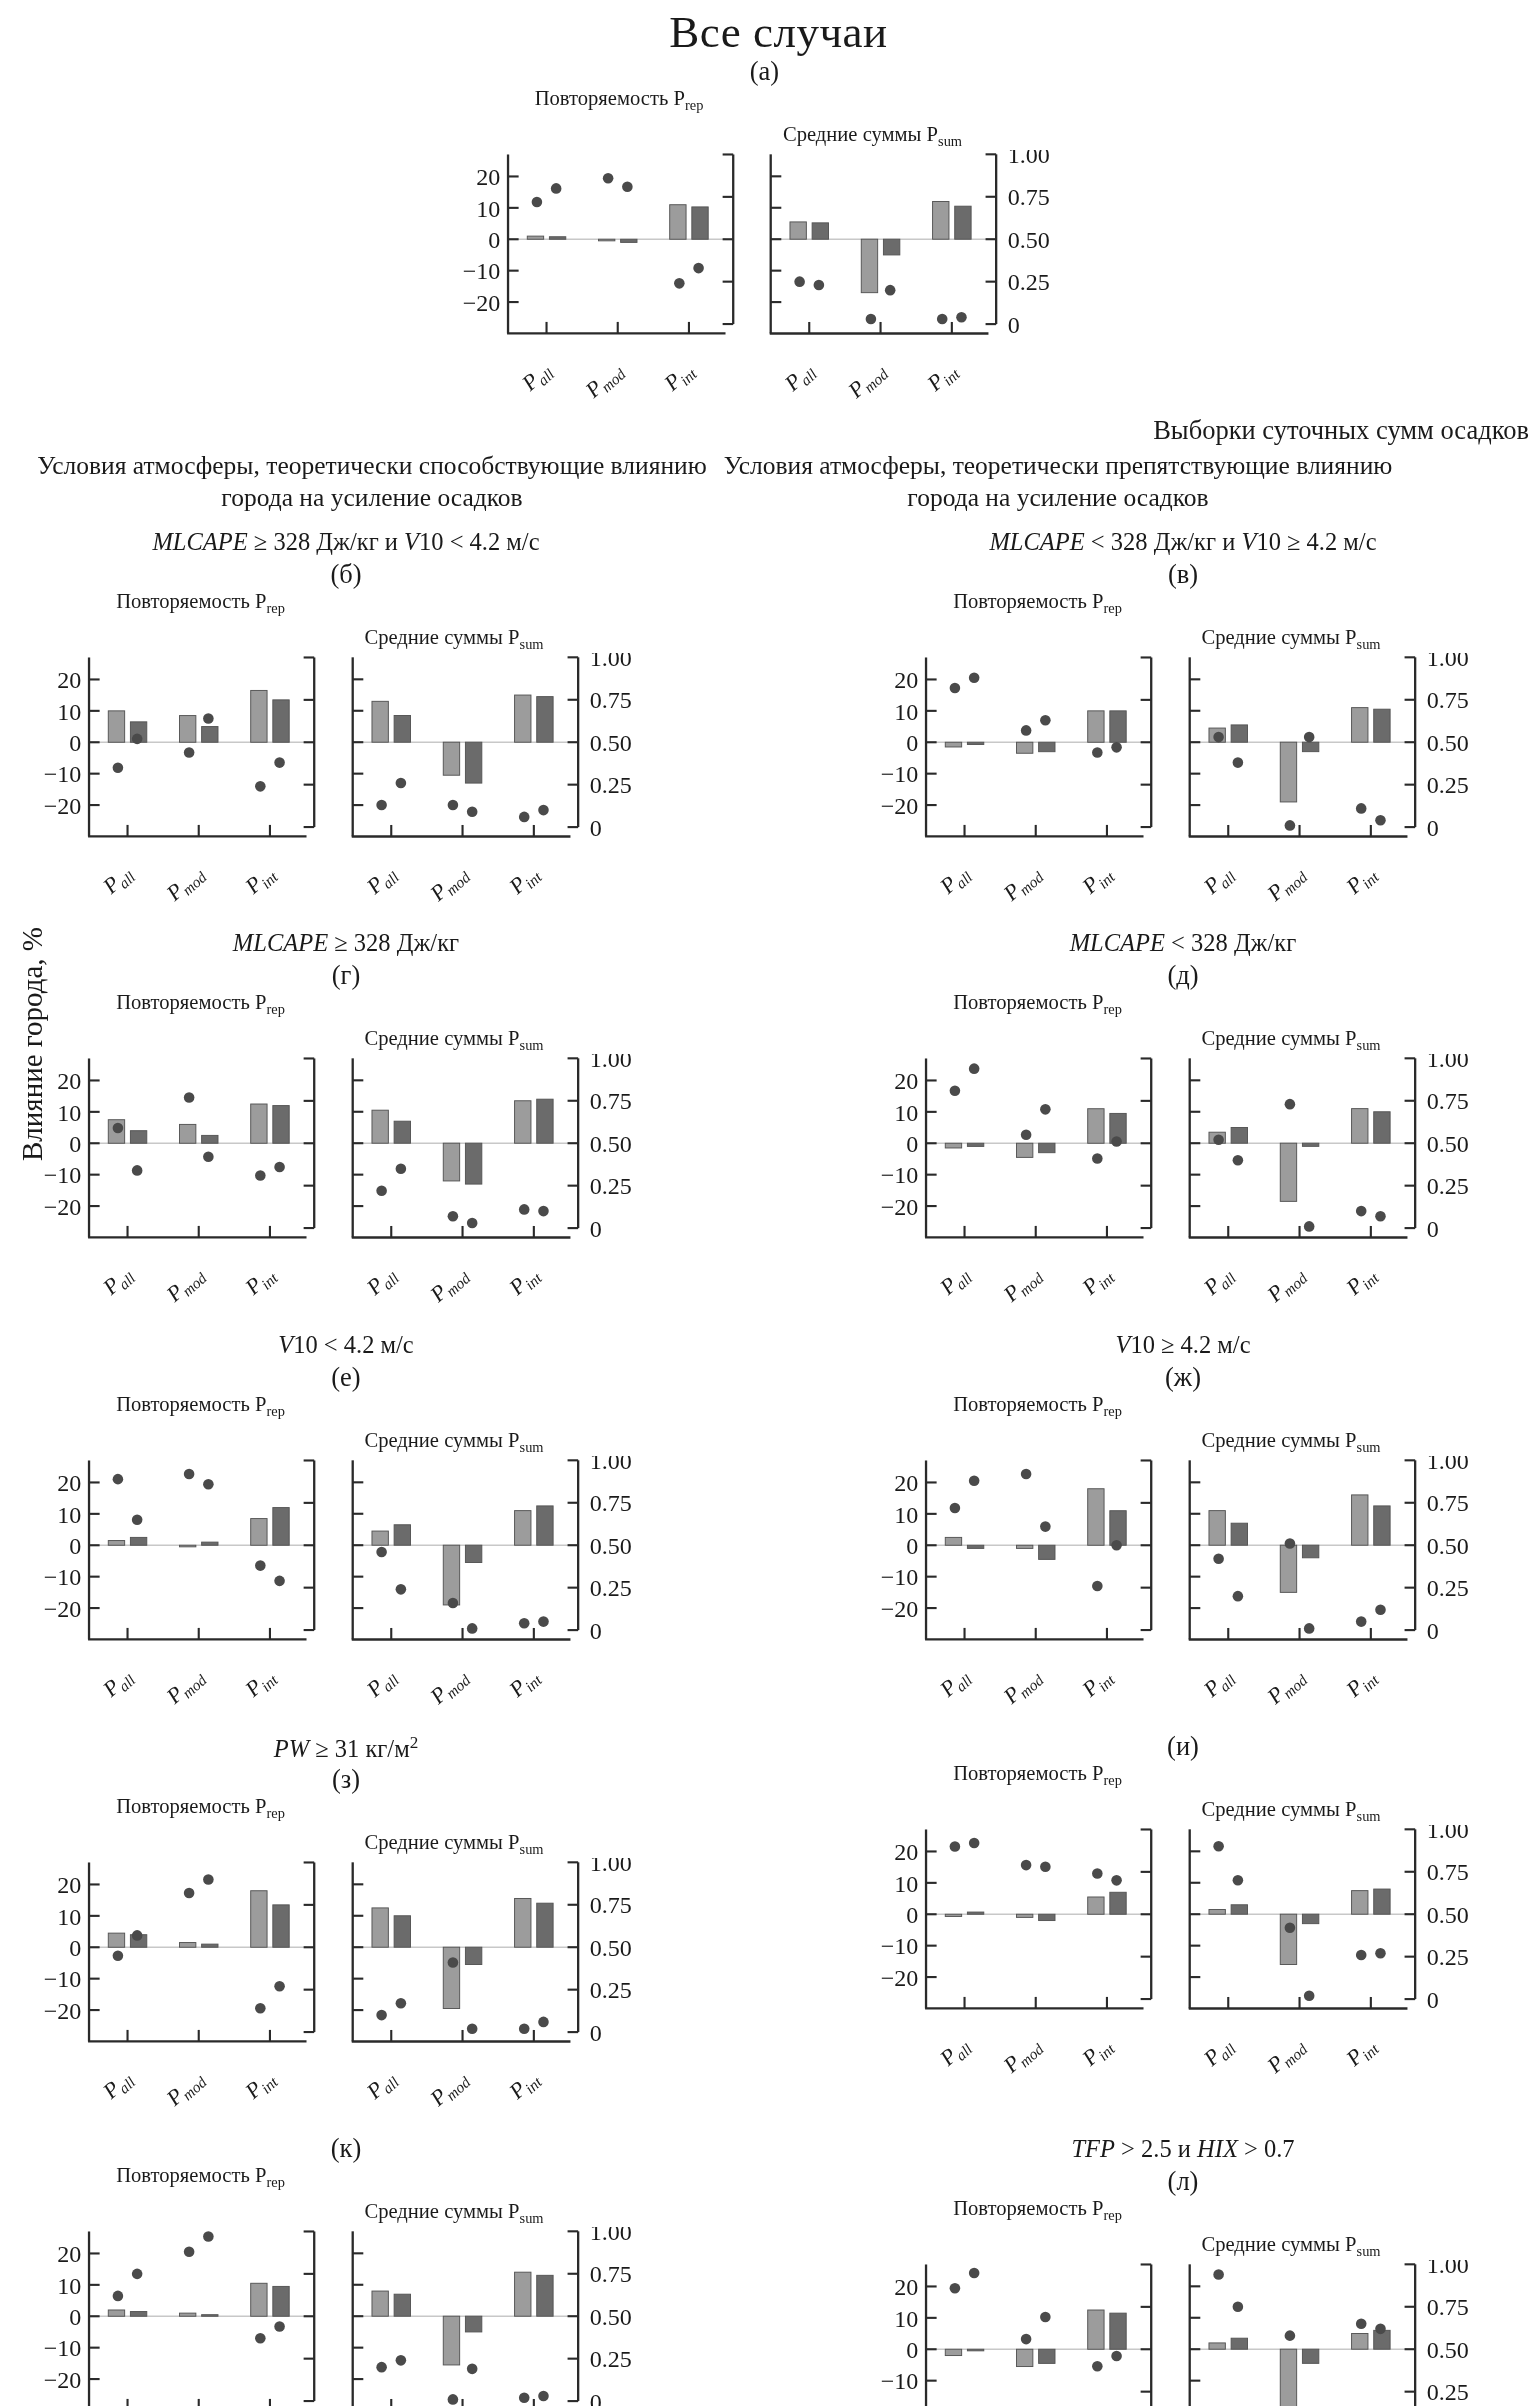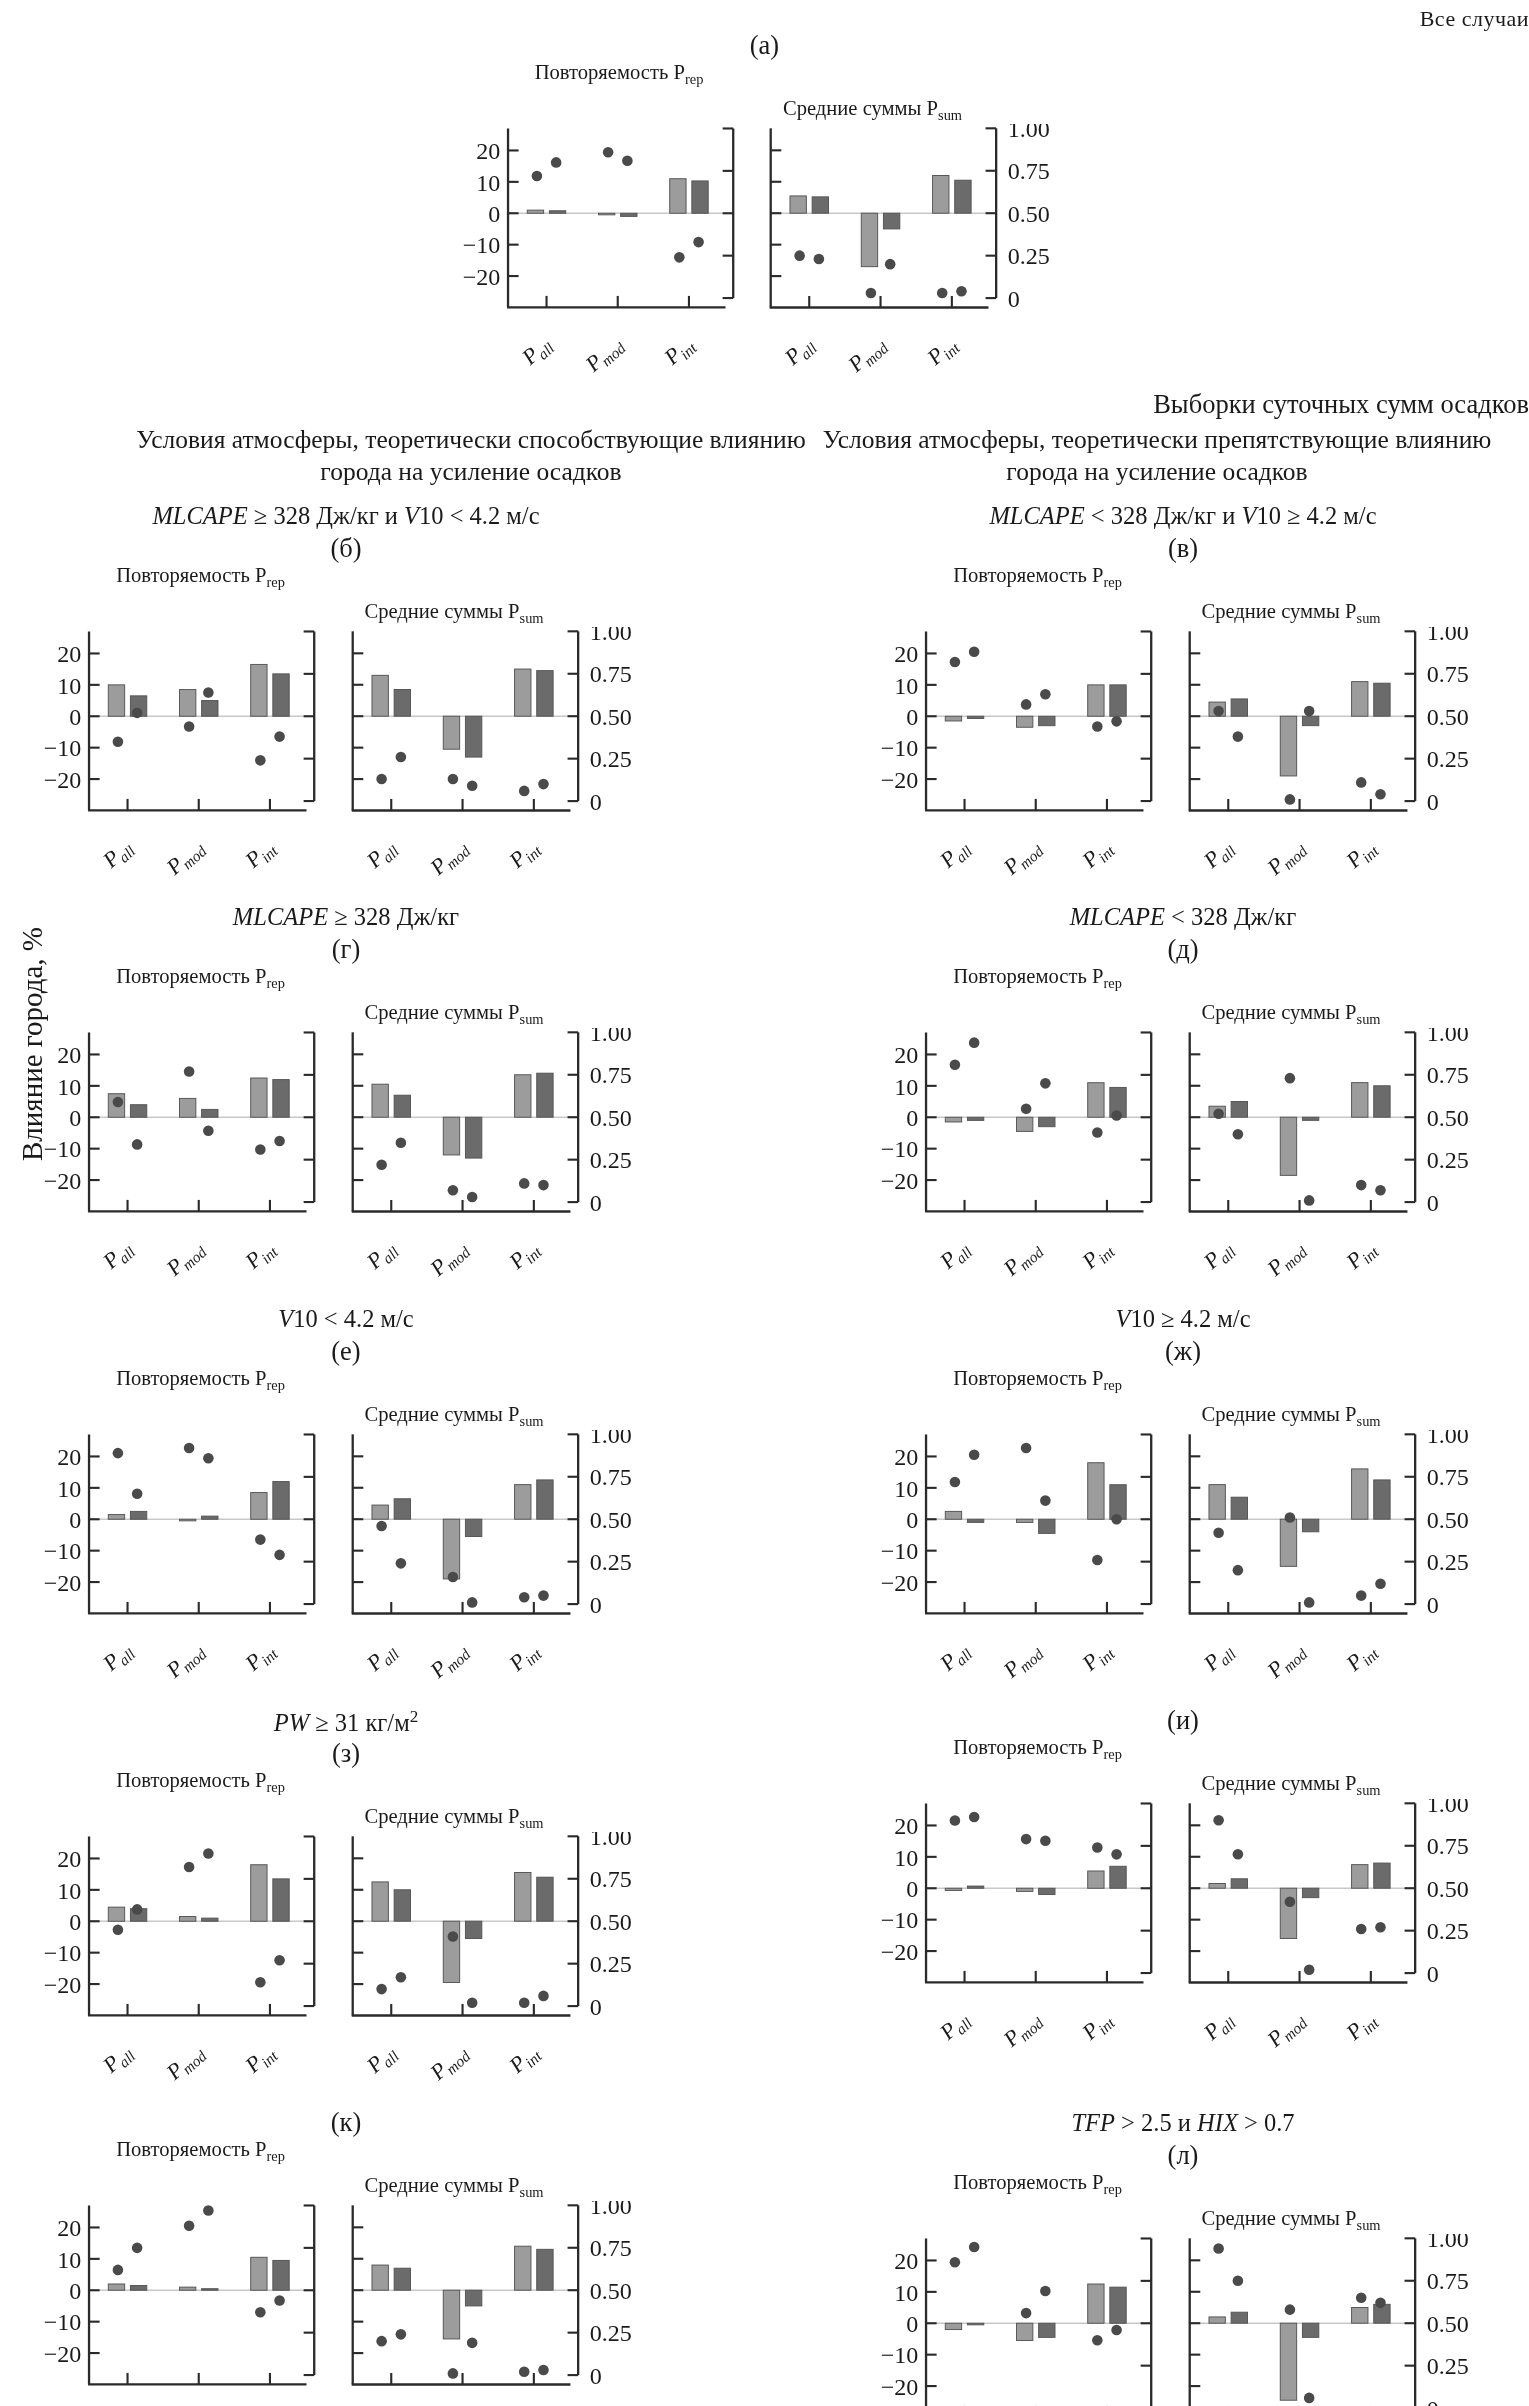--- a/index.html
+++ b/index.html
@@ -1,31 +1,31 @@
 <!DOCTYPE html>
 <html><head>
 <meta charset="utf-8">
 <style>
   html,body{margin:0;padding:0;background:#ffffff;}
   body{width:1529px;height:2406px;position:relative;overflow:hidden;
        font-family:"Liberation Serif","DejaVu Serif",serif;color:#1a1a1a;}
   .fig{width:1529px;padding-top:5.9px;position:relative;}
-  .main-title{text-align:right;font-size:22px;letter-spacing:0.5px;margin-left:28px;}
+  .main-title{text-align:center;font-size:45px;letter-spacing:0.5px;margin-left:28px;}
   .panel{width:614px;position:relative;}
   .panel .cond{text-align:center;font-size:24.5px;white-space:nowrap;height:33px;}
   .panel .cond .it, .cond .it{font-style:italic;}
   .panel .letter{text-align:center;font-size:26.5px;height:29px;line-height:27.4px;}
   .titles{display:flex;gap:2px;}
   .titles .t{font-size:20.6px;white-space:nowrap;}
   .titles .t1{width:294px;text-align:center;padding-left:29px;box-sizing:border-box;}
   .titles .t2{width:314px;text-align:center;padding-right:76px;box-sizing:border-box;margin-top:36px;}
   .plots{display:flex;gap:17px;}
   .center-slot{margin:0 auto;}
   .caption{text-align:right;font-size:26.5px;margin-top:2px;}
-  .col-headers{display:flex;justify-content:flex-end;padding:3.9px 29px 0 29px;}
+  .col-headers{display:flex;justify-content:flex-start;padding:3.9px 29px 0 29px;}
   .col-headers .ch{width:686px;text-align:center;font-size:25.5px;line-height:32px;}
   .rows{padding:0 39px;}
   .panel-row{display:flex;justify-content:space-between;margin-top:13.7px;}
   .vlabel{position:absolute;white-space:nowrap;font-size:29px;
           transform:rotate(-90deg);transform-origin:0 0;}
   sub,sup{font-size:70%;}
   svg text{fill:#1a1a1a;}
 </style>
 </head>
 <body>

